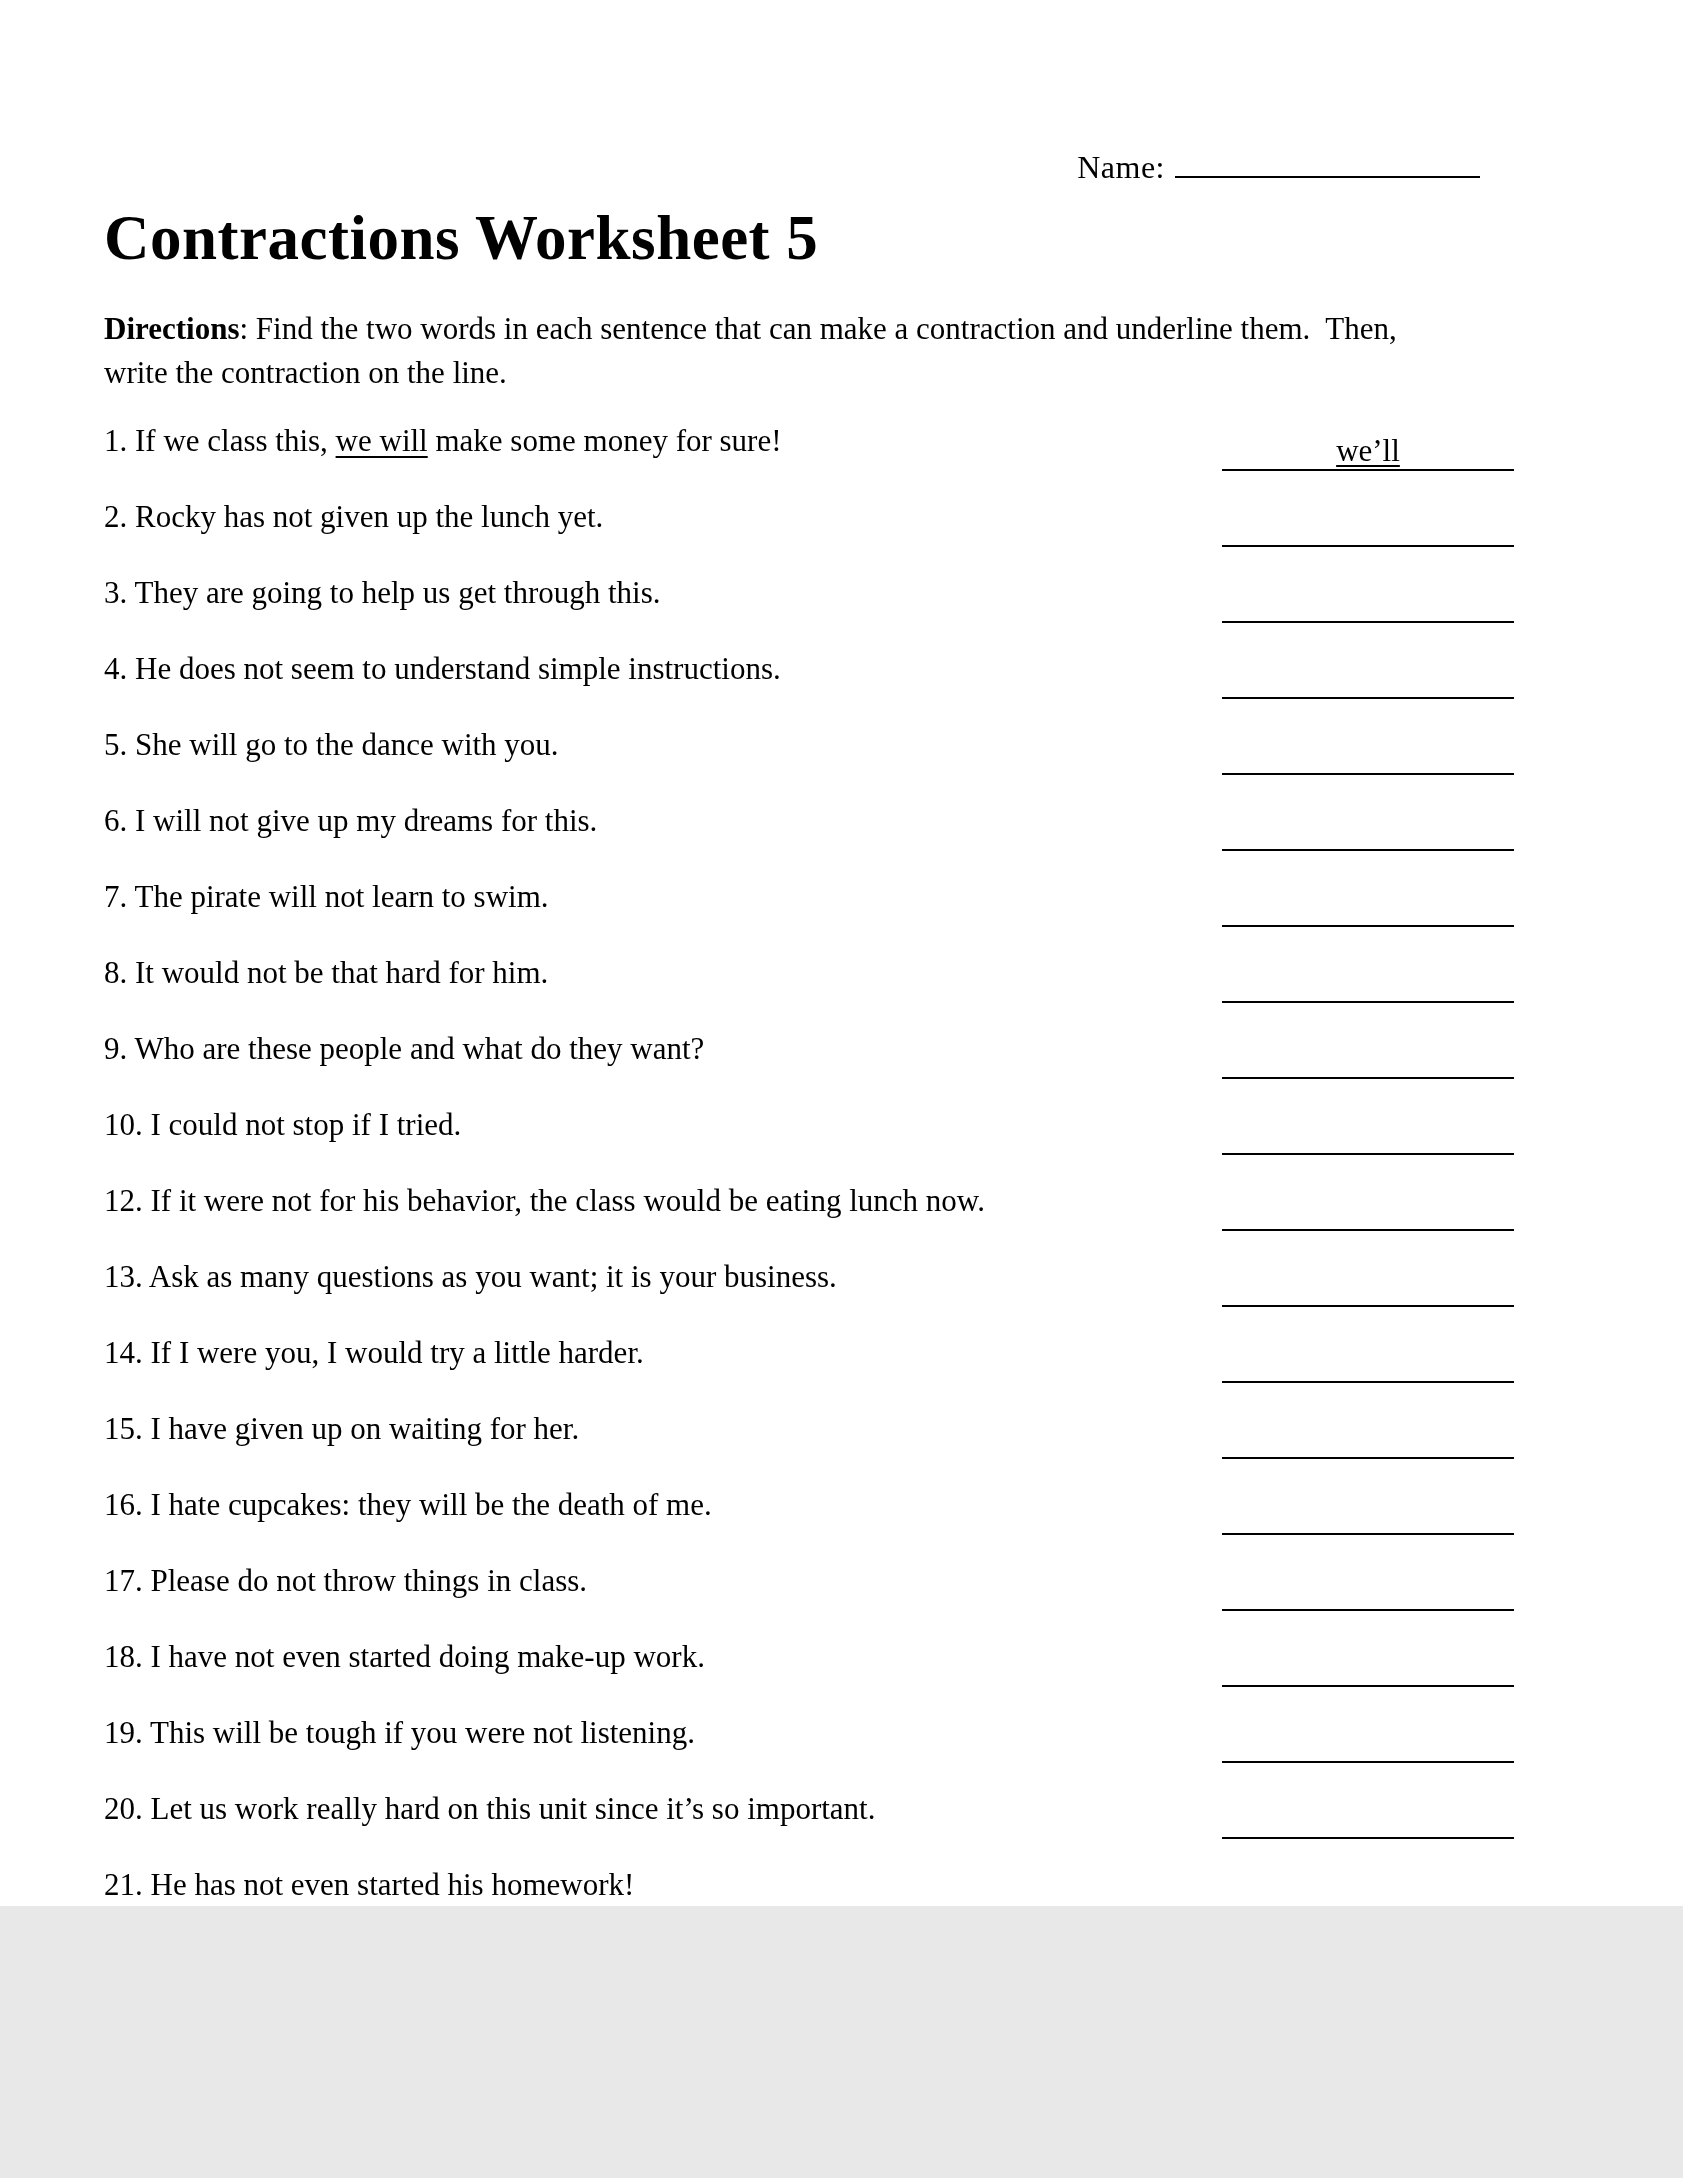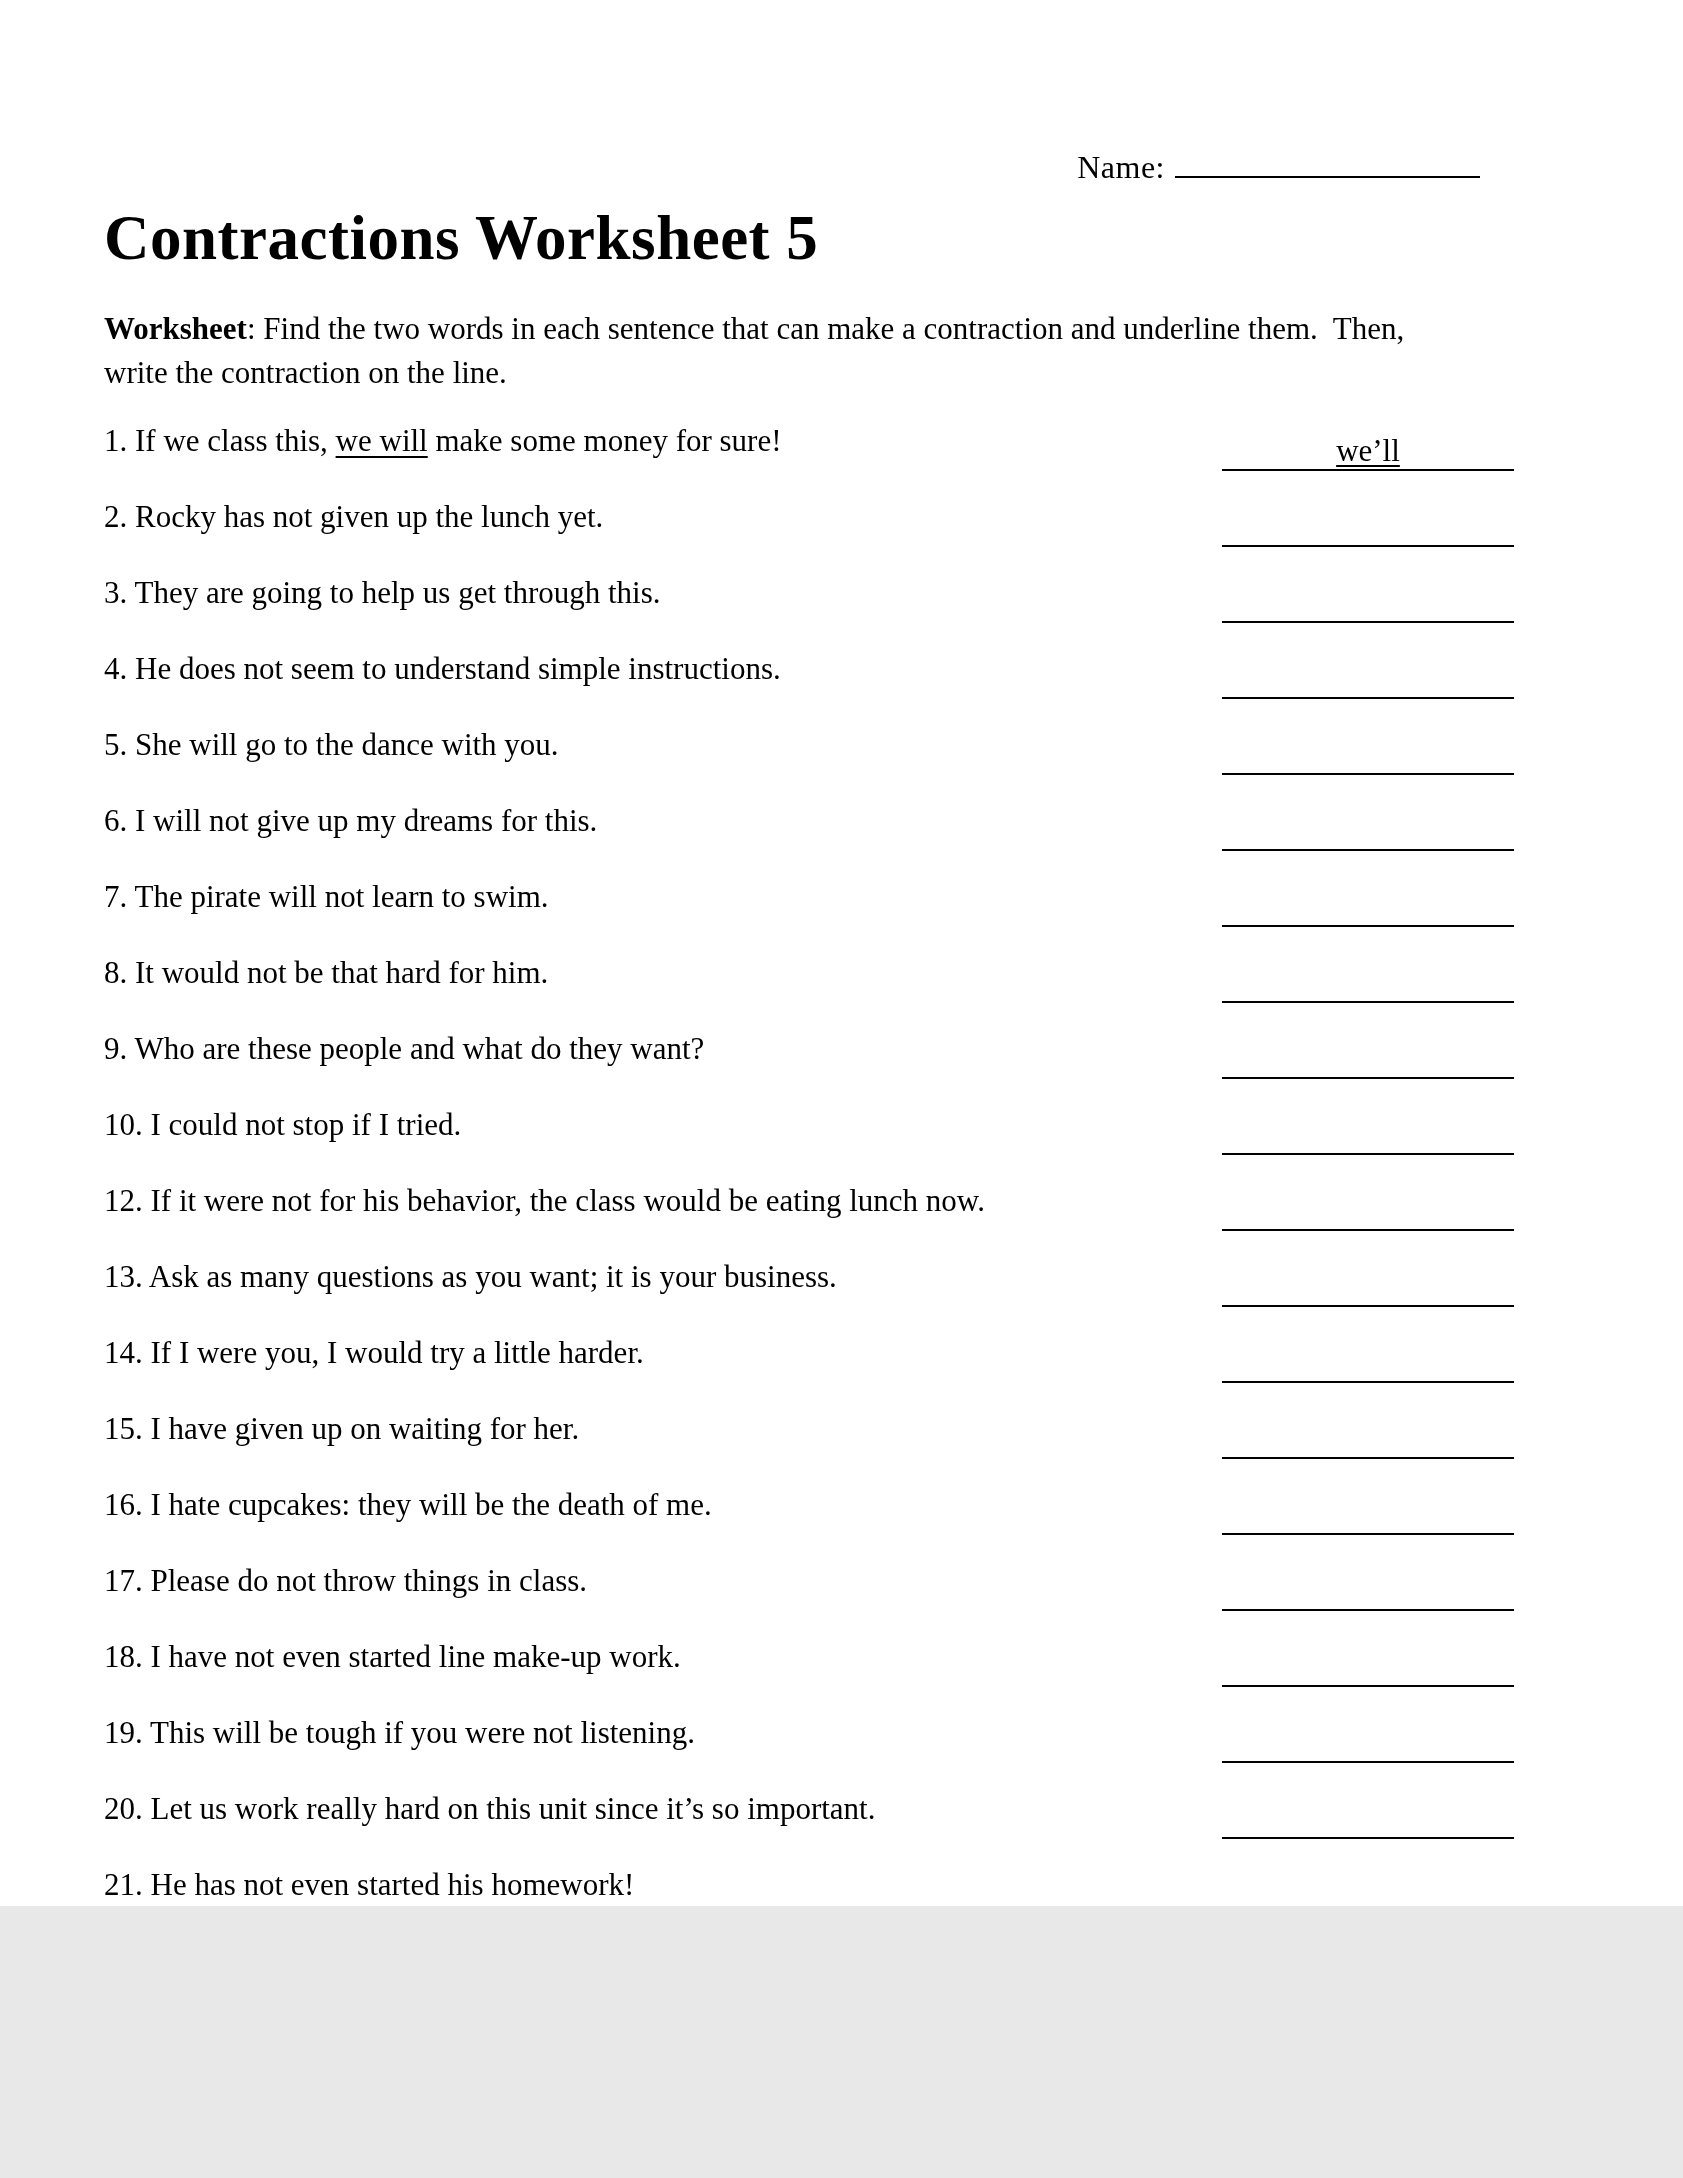--- a/index.html
+++ b/index.html
@@ -67,21 +67,21 @@
 <body>
 
 <div class="page">
 
   <div class="name-row">
     <span class="name-label">Name:</span><span class="name-line"></span>
   </div>
 
   <h1 class="title">Contractions Worksheet 5</h1>
 
-  <div class="directions"><span class="dir-label">Worksheet</span><span>: Find the two words in each sentence that can make a contraction and underline them.  Then,</span><br><span>write the contraction on the line.</span></div>
+  <div class="directions"><span class="dir-label">Directions</span><span>: Find the two words in each sentence that can make a contraction and underline them.  Then,</span><br><span>write the contraction on the line.</span></div>
 
   <div class="items-list">
     <div class="item">
       <span class="num">1.</span> <span class="sentence"><span>If we class this, </span><span class="u">we will</span><span> make some money for sure!</span></span>
       <span class="answer-line"><span class="answer-text">we’ll</span></span>
     </div>
 
     <div class="item">
       <span class="num">2.</span> <span class="sentence"><span>Rocky has not given up the lunch yet.</span></span>
       <span class="answer-line"><span></span></span>
@@ -152,21 +152,21 @@
       <span class="num">16.</span> <span class="sentence"><span>I hate cupcakes: they will be the death of me.</span></span>
       <span class="answer-line"><span></span></span>
     </div>
 
     <div class="item">
       <span class="num">17.</span> <span class="sentence"><span>Please do not throw things in class.</span></span>
       <span class="answer-line"><span></span></span>
     </div>
 
     <div class="item">
-      <span class="num">18.</span> <span class="sentence"><span>I have not even started line make-up work.</span></span>
+      <span class="num">18.</span> <span class="sentence"><span>I have not even started doing make-up work.</span></span>
       <span class="answer-line"><span></span></span>
     </div>
 
     <div class="item">
       <span class="num">19.</span> <span class="sentence"><span>This will be tough if you were not listening.</span></span>
       <span class="answer-line"><span></span></span>
     </div>
 
     <div class="item">
       <span class="num">20.</span> <span class="sentence"><span>Let us work really hard on this unit since it’s so important.</span></span>

